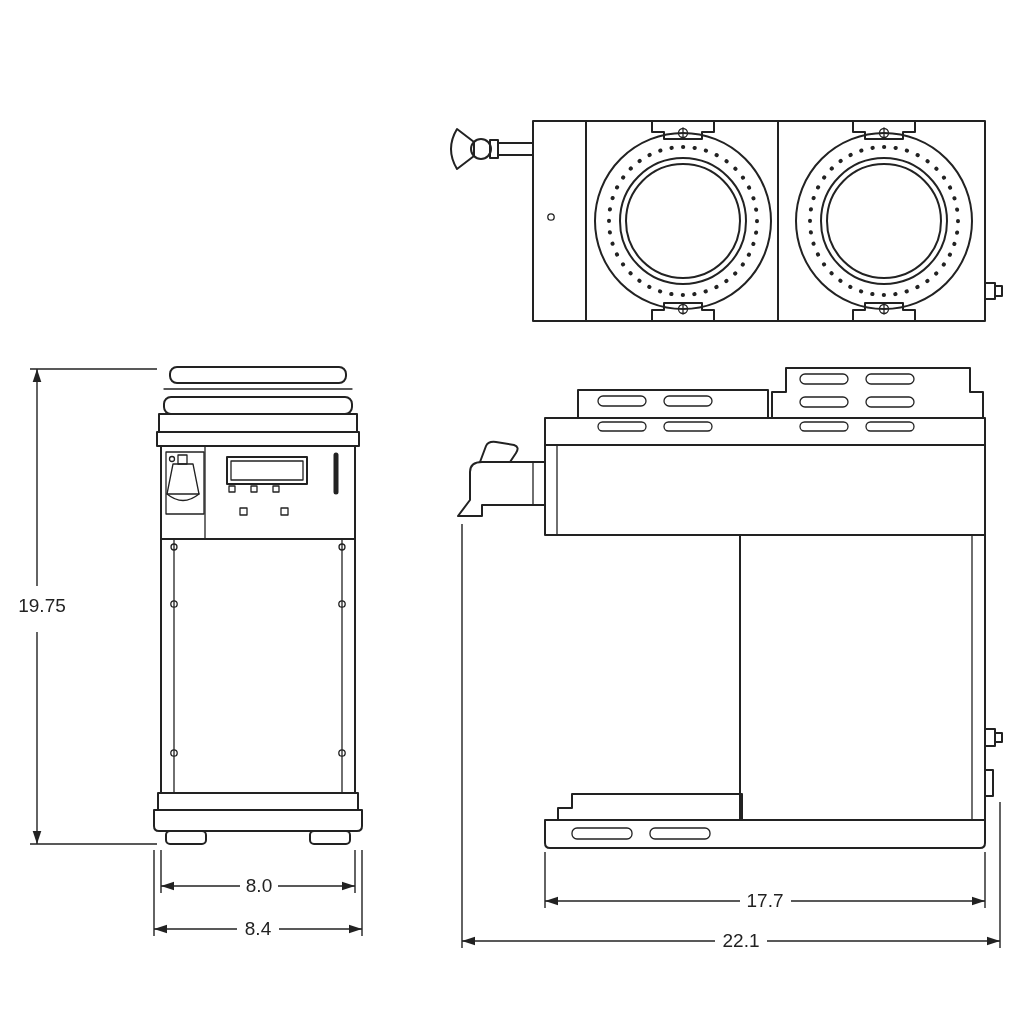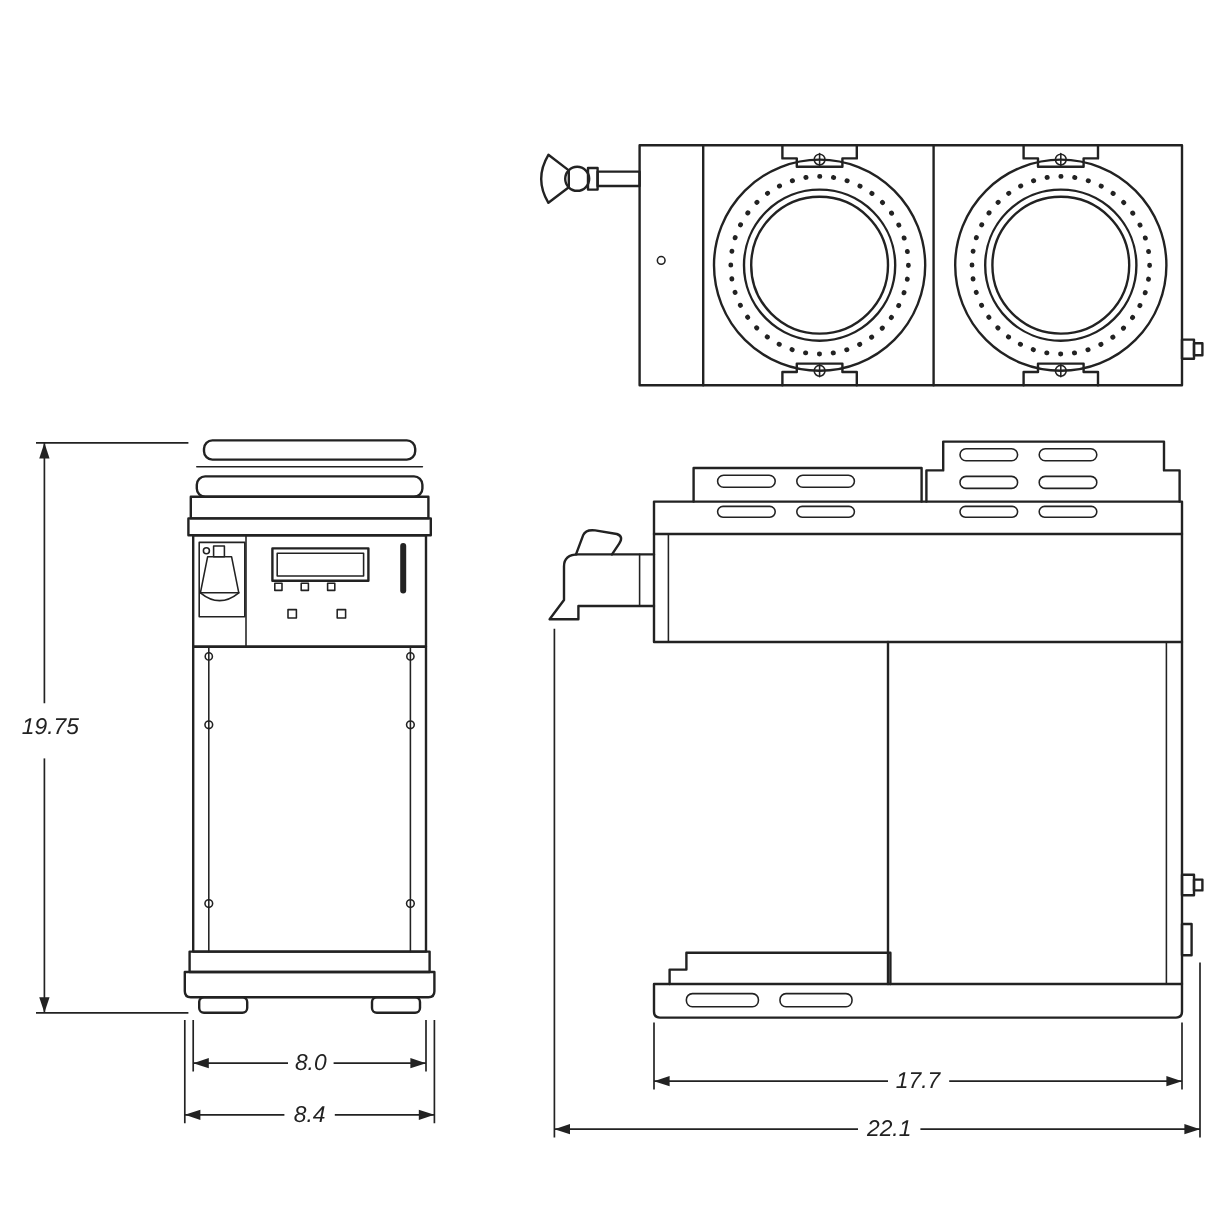--- a/index.html
+++ b/index.html
@@ -1,21 +1,21 @@
 <!DOCTYPE html>
 <html style="--line: #222222; --bg: #ffffff;"><head>
 <meta charset="utf-8">
 <style>
   :root { --line: #222; --bg: #fff; }
   html,body { margin:0; padding:0; }
   body {
     width:1024px; height:1024px; background:var(--bg);
     font-family:"Liberation Sans","DejaVu Sans",sans-serif;
   }
-  .stage { width:1024px; height:756px; position:relative;font-style:italic; }
+  .stage { width:1024px; height:756px; position:relative; }
   svg { display:block; }
   .ln   { fill:none; stroke:var(--line); stroke-width:2; stroke-linejoin:round; stroke-linecap:round; }
   .thin { stroke-width:1.3; }
   .dim  { fill:none; stroke:var(--line); stroke-width:1.4; stroke-linecap:butt; }
   .arrow{ fill:var(--line); stroke:none; }
   .slotline { stroke-width:5; }
   .dot-ring { stroke-dasharray:0.2 8.8; stroke-width:4; stroke-linecap:round; }
   .dim-text {
     font-family:"Liberation Sans","DejaVu Sans",sans-serif;
     font-size:19px; fill:var(--line); text-anchor:middle; stroke:none;

